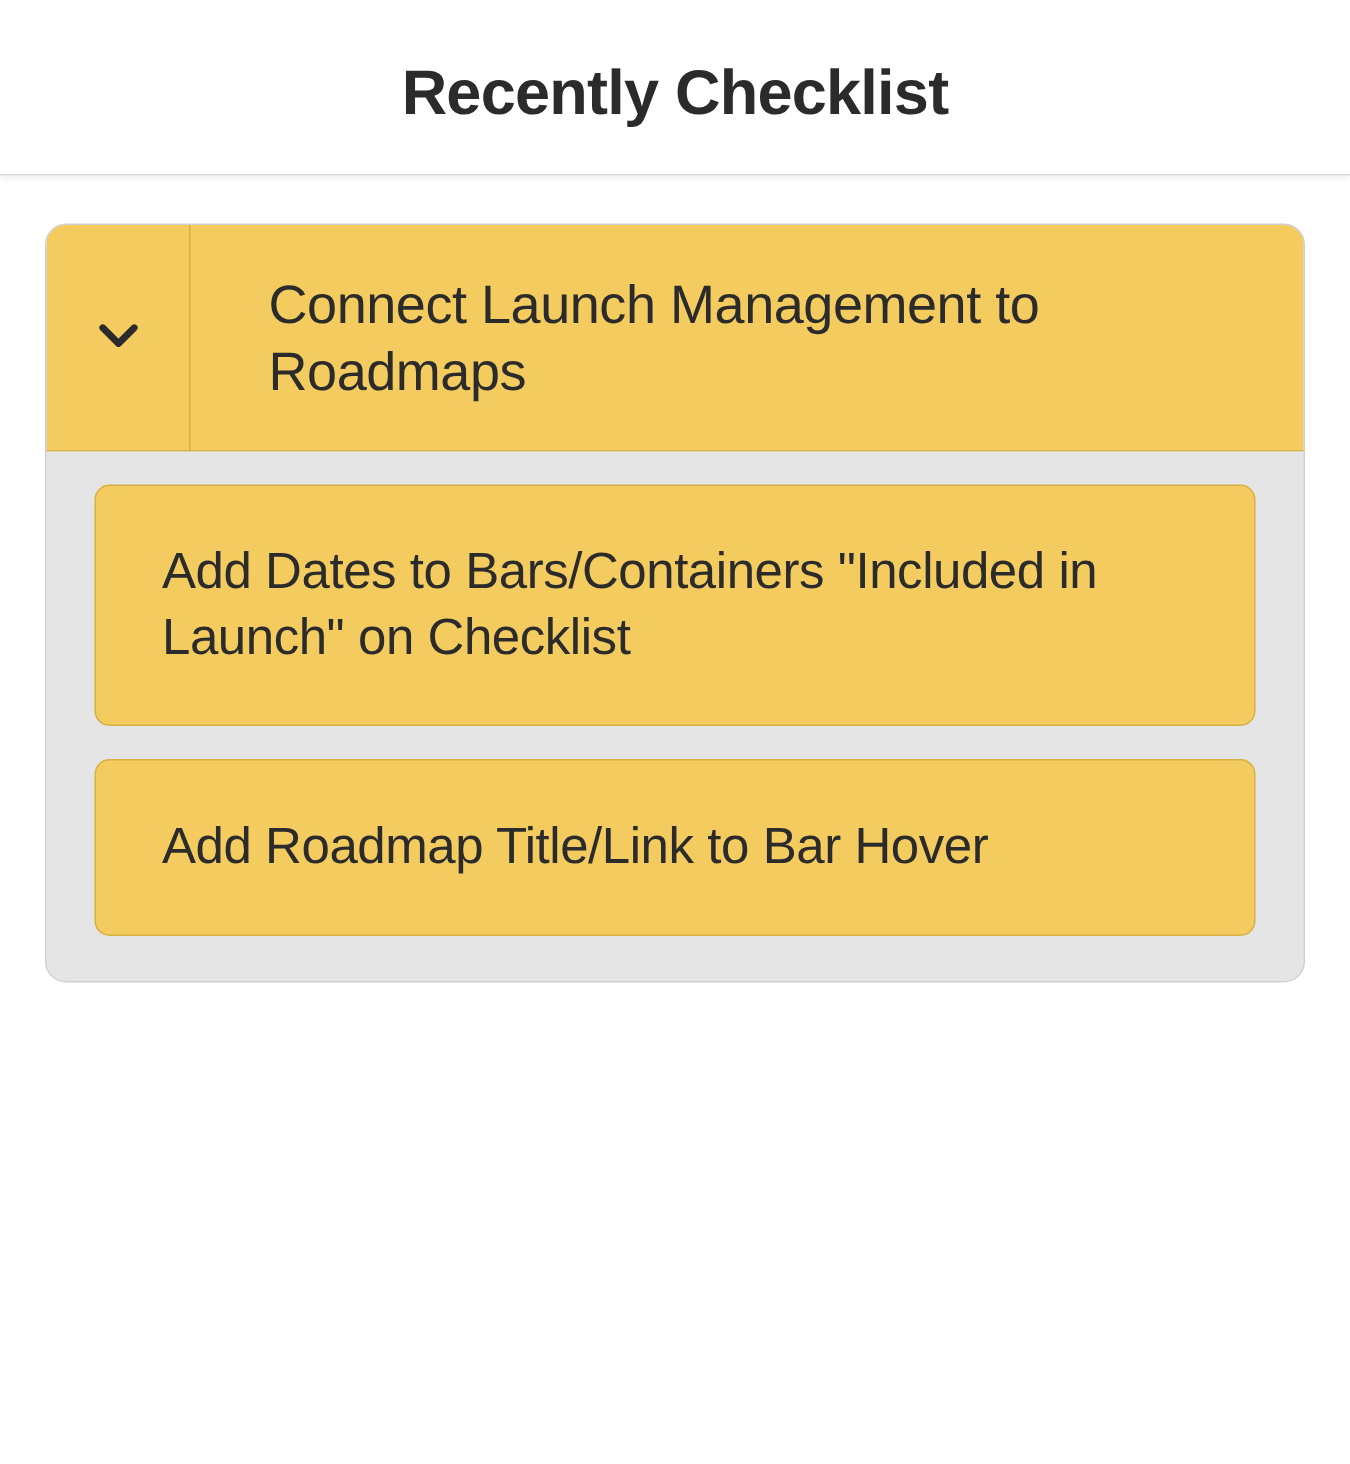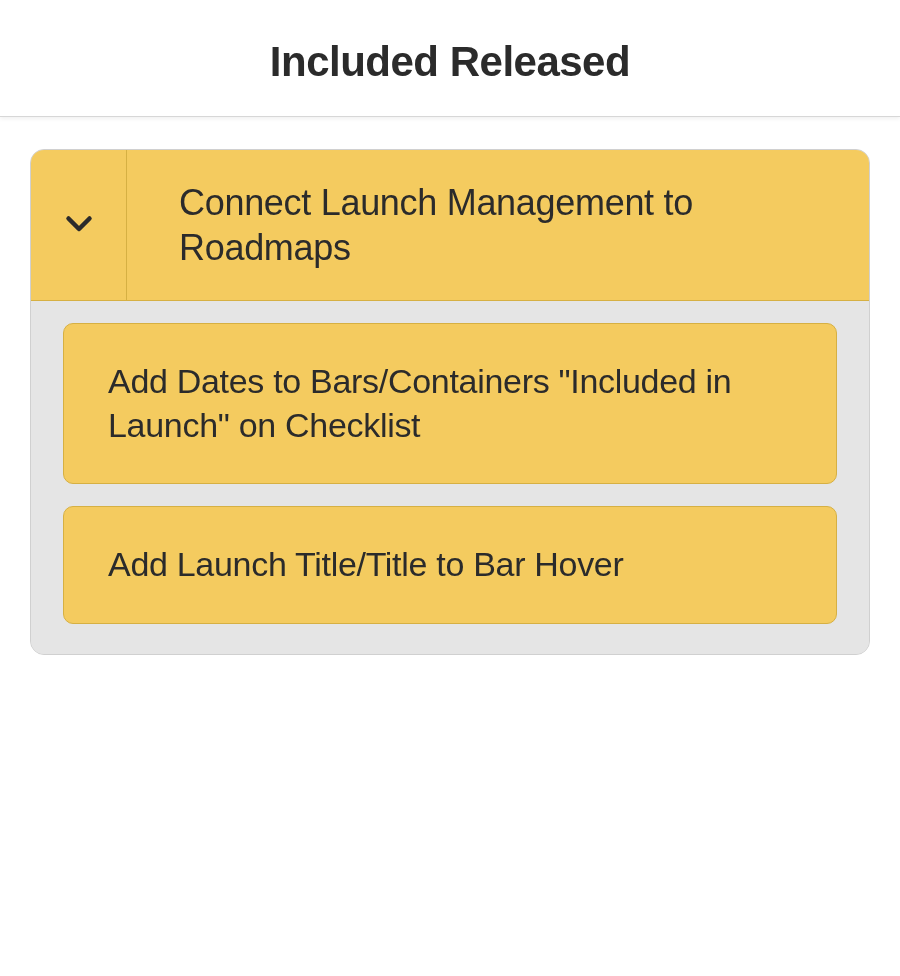--- a/index.html
+++ b/index.html
@@ -87,37 +87,37 @@
   .card-blue {
     background: #41a8dc;
     border: 1px solid #2d86b6;
   }
 </style>
 </head>
 <body>
 
 <div class="page">
   <div class="header">
-    <h1 class="header-title">Included Released</h1>
+    <h1 class="header-title">Recently Checklist</h1>
   </div>
 
   <div class="board">
     <div class="group-header">
       <div class="chevron-cell">
         <span>
           <svg viewBox="0 0 24 24" fill="none" stroke="#2b2b2b" stroke-width="3" stroke-linecap="round" stroke-linejoin="round">
             <polyline points="5 9 12 16 19 9"></polyline>
           </svg>
         </span>
       </div>
       <div class="group-title">Connect Launch Management to Roadmaps</div>
     </div>
 
     <div class="cards">
       <div class="card card-yellow">
         <span>Add Dates to Bars/Containers "Included in Launch" on Checklist</span>
       </div>
       <div class="card card-yellow">
-        <span>Add Launch Title/Title to Bar Hover</span>
+        <span>Add Roadmap Title/Link to Bar Hover</span>
       </div>
     </div>
   </div>
 </div>
 
 </body></html>

